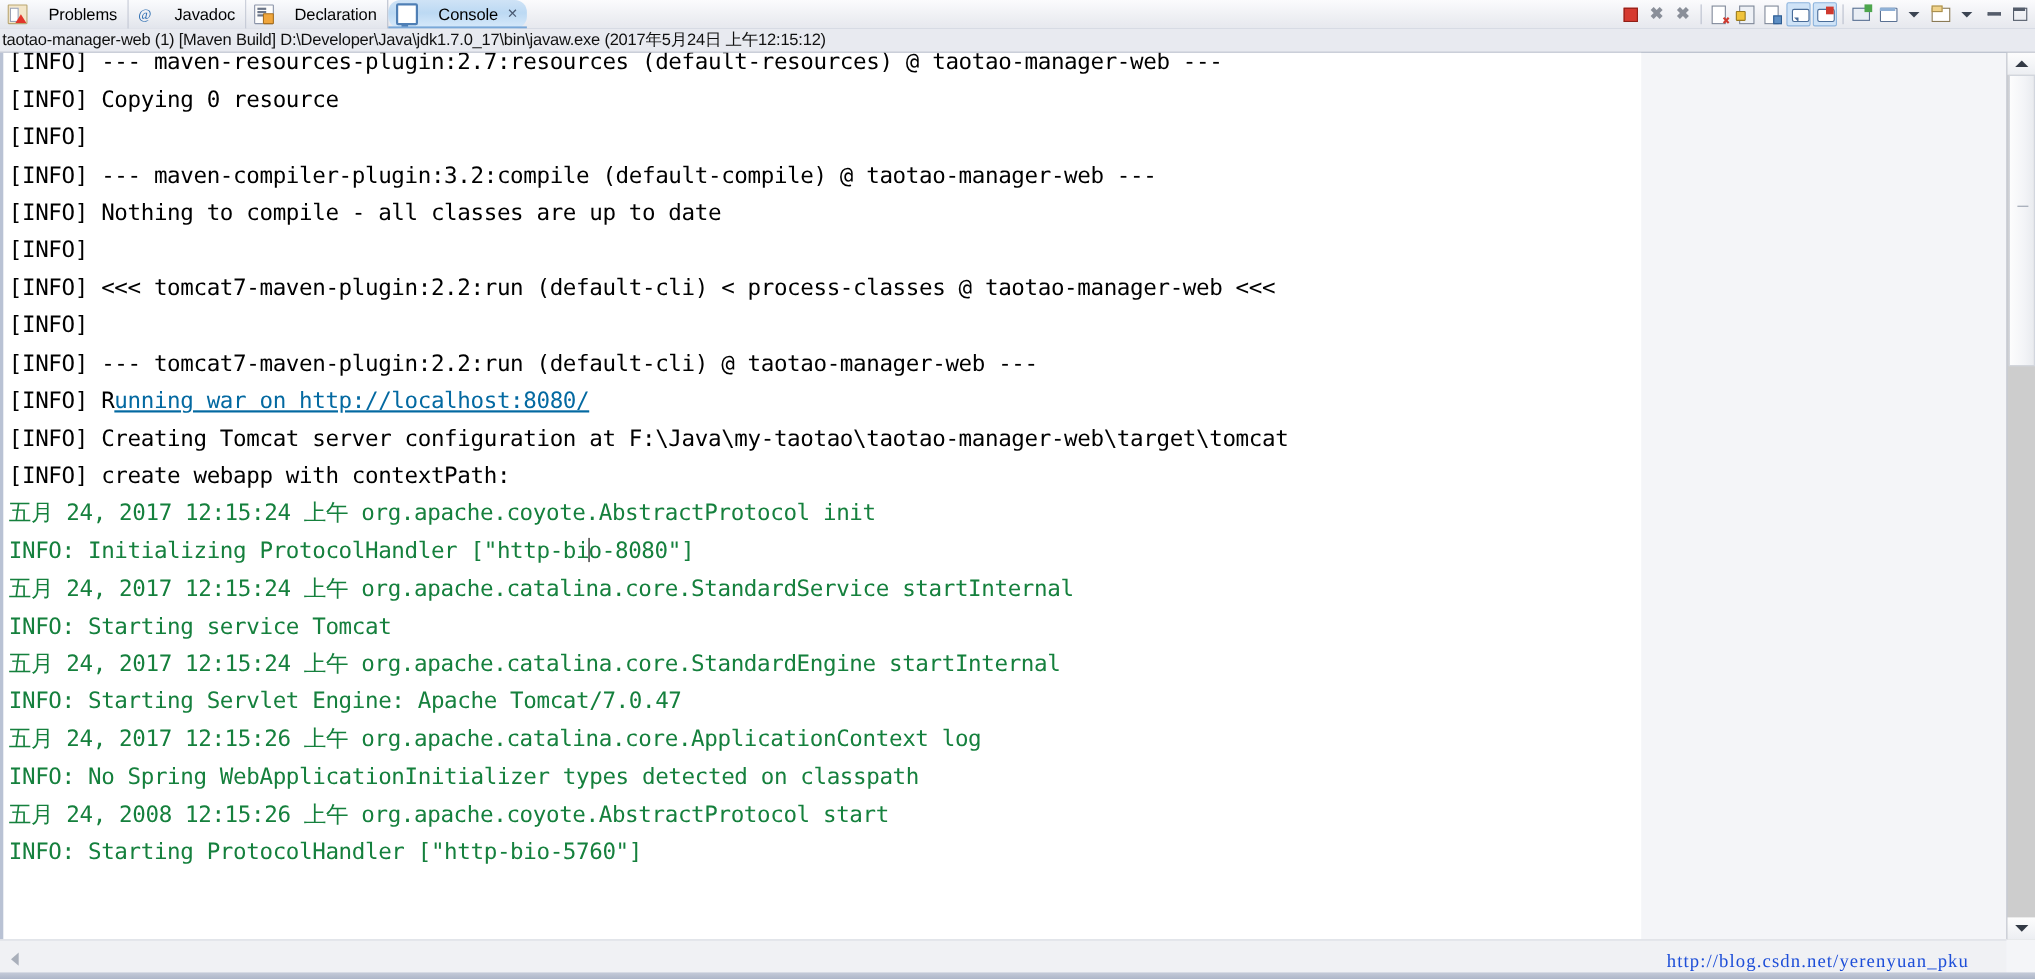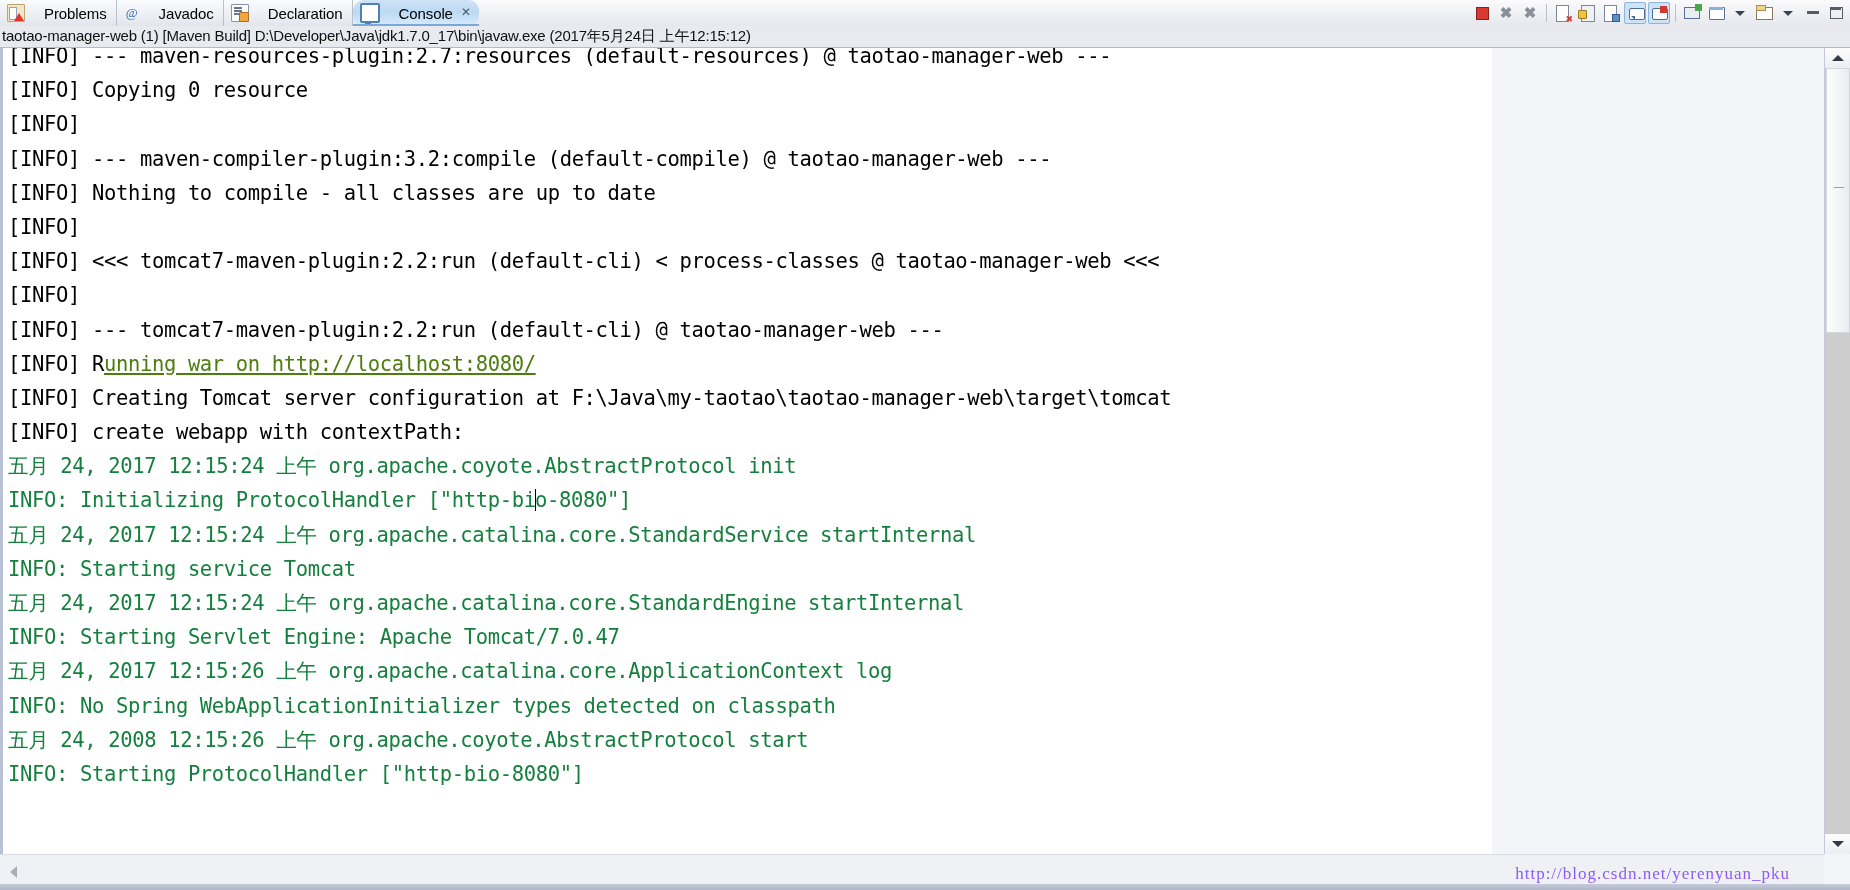--- a/index.html
+++ b/index.html
@@ -292,21 +292,21 @@
     font-family: "DejaVu Sans Mono", monospace;
     font-size: 20.5px;
     line-height: 34.2px;
     height: 34.2px;
     white-space: pre;
     color: #000000;
     letter-spacing: -0.35px;
   }
   .line.red { color: #15803d; }
   .link {
-    color: #4d7c0f;
+    color: #0369a1;
     text-decoration: underline;
   }
   .caret {
     display: inline-block;
     width: 0;
     border-left: 1.5px solid #000;
     height: 22px;
     vertical-align: -4px;
     margin: 0 -0.8px;
   }
@@ -375,21 +375,21 @@
     position:absolute; left:0; bottom:0; width:1850px; height:6px;
     background: linear-gradient(to bottom,#c5cbd9,#aeb6c8);
   }
 
   .watermark {
     position: absolute;
     right: 34px;
     bottom: 6px;
     font-family: "Liberation Serif", serif;
     font-size: 17px;
-    color: #8b5cf6;
+    color: #1d4ed8;
     letter-spacing: 1px;
     white-space: nowrap;
   }
 </style>
 </head>
 <body>
 
 <div id="app">
 
   <div class="tabstrip">
@@ -463,21 +463,21 @@
 
       <div class="line red"><span>INFO: Initializing ProtocolHandler ["http-bi</span><span class="caret"></span><span>o-8080"]</span></div>
 
       <div class="line red">五月 24, 2017 12:15:24 上午 org.apache.catalina.core.StandardService startInternal</div>
       <div class="line red">INFO: Starting service Tomcat</div>
       <div class="line red">五月 24, 2017 12:15:24 上午 org.apache.catalina.core.StandardEngine startInternal</div>
       <div class="line red">INFO: Starting Servlet Engine: Apache Tomcat/7.0.47</div>
       <div class="line red">五月 24, 2017 12:15:26 上午 org.apache.catalina.core.ApplicationContext log</div>
       <div class="line red">INFO: No Spring WebApplicationInitializer types detected on classpath</div>
       <div class="line red">五月 24, 2008 12:15:26 上午 org.apache.coyote.AbstractProtocol start</div>
-      <div class="line red">INFO: Starting ProtocolHandler ["http-bio-8080"]</div>
+      <div class="line red">INFO: Starting ProtocolHandler ["http-bio-5760"]</div>
 
     </div>
   </div>
 
   <div class="vscroll">
     <div class="vscroll-up">
       <span class="chev up"></span>
     </div>
     <div class="vscroll-thumb">
       <span class="grip"></span>

